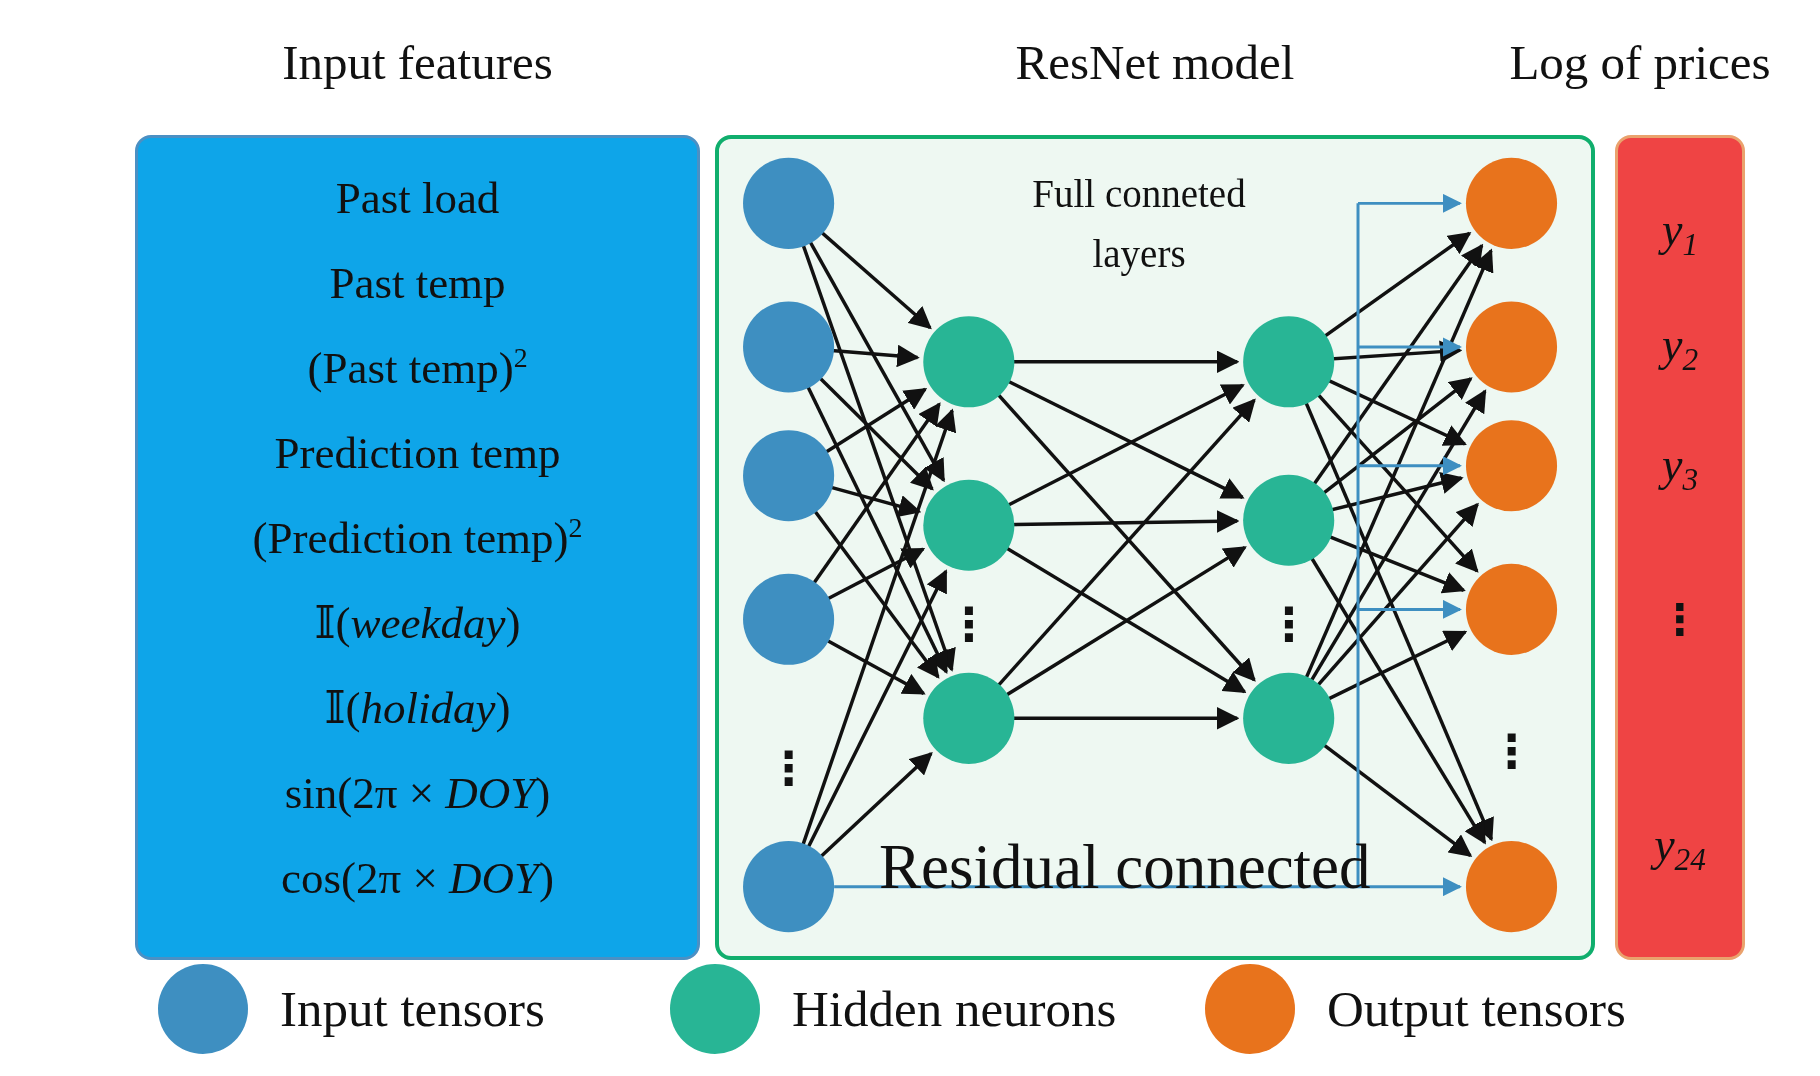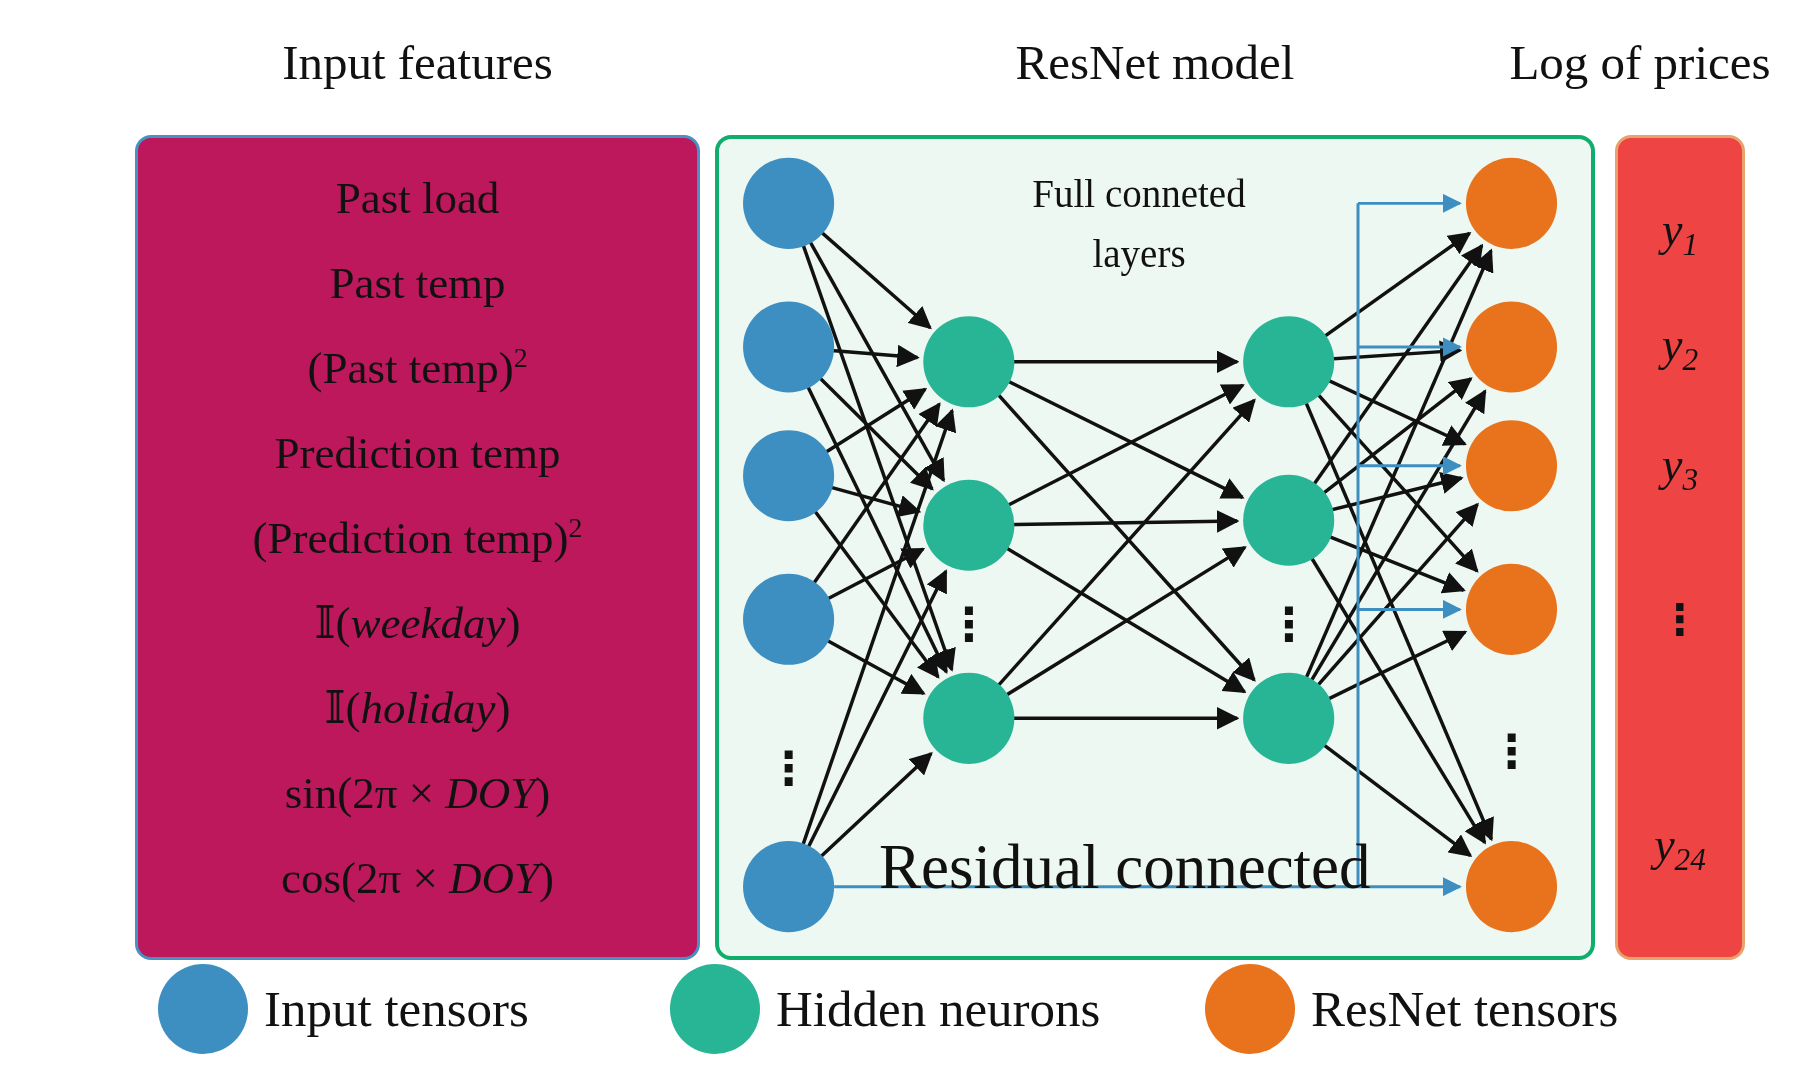--- a/index.html
+++ b/index.html
@@ -6,38 +6,38 @@
   html,body{background:#ffffff}
   body{width:1820px;height:1076px;overflow:hidden;font-family:"Liberation Serif","DejaVu Serif",serif;color:#111}
   .fig{position:relative;width:1820px;height:1076px;background:#fff}
 
   .title{position:absolute;top:34px;text-align:center;font-size:49px;white-space:nowrap}
   .title-left{left:135px;width:565px}
   .title-mid{left:715px;width:880px}
   .title-right{left:1460px;width:360px}
 
   .box{position:absolute;top:135px;height:825px;border-radius:16px}
-  .left-box{left:135px;width:565px;background:#be185d;border:3px solid #4b90c4;padding-top:18px}
+  .left-box{left:135px;width:565px;background:#0ea5e9;border:3px solid #4b90c4;padding-top:18px}
   .feature-line{height:85px;line-height:85px;text-align:center;font-size:45px;white-space:nowrap;
     font-family:"Liberation Serif","DejaVu Serif","DejaVu Sans",serif}
   .feature-line i{}
   .feature-line sup{font-size:0.62em;vertical-align:super;line-height:0}
 
   .mid-box{left:715px;width:880px;background:#eef8f2;border:4px solid #10ae6d}
   #net-svg{position:absolute;left:0;top:0;width:100%;height:100%}
   .fc-label{position:absolute;left:200px;top:25px;width:440px;text-align:center;font-size:39px;line-height:60px}
   .res-label{position:absolute;left:160px;top:692px;width:480px;text-align:center;font-size:63px;white-space:nowrap}
 
   .right-box{left:1615px;width:130px;background:#ef4444;border:3px solid #eaa26d}
   .out-item{position:absolute;left:0;width:100%;text-align:center;font-size:46px;height:60px;line-height:60px;font-style:italic}
   .out-item sub{font-size:0.68em;font-style:italic;line-height:0}
   .out-dots{position:absolute;left:0;width:100%;text-align:center;font-size:42px;font-weight:bold;height:60px;line-height:60px;
     font-family:"DejaVu Sans",sans-serif}
 
-  .legend-item{position:absolute;top:963px;display:flex;align-items:center;gap:16px;height:92px}
+  .legend-item{position:absolute;top:963px;display:flex;align-items:center;gap:32px;height:92px}
   .legend-swatch{width:90px;height:90px;border-radius:50%;flex:0 0 auto;background:#999}
   .legend-label{font-size:51px;white-space:nowrap}
   .li-1{left:158px}.li-2{left:670px}.li-3{left:1205px}
 </style>
 </head>
 <body>
 
 <div class="fig">
 
   <div class="title title-mid">ResNet model</div>
@@ -150,16 +150,16 @@
   <div class="legend-item li-1">
     <span class="legend-swatch" style="background: rgb(62, 143, 193);"></span>
     <span class="legend-label">Input tensors</span>
   </div>
   <div class="legend-item li-2">
     <span class="legend-swatch" style="background: rgb(40, 181, 149);"></span>
     <span class="legend-label">Hidden neurons</span>
   </div>
   <div class="legend-item li-3">
     <span class="legend-swatch" style="background: rgb(232, 115, 28);"></span>
-    <span class="legend-label">ResNet tensors</span>
+    <span class="legend-label">Output tensors</span>
   </div>
 
 </div>
 
 </body></html>

